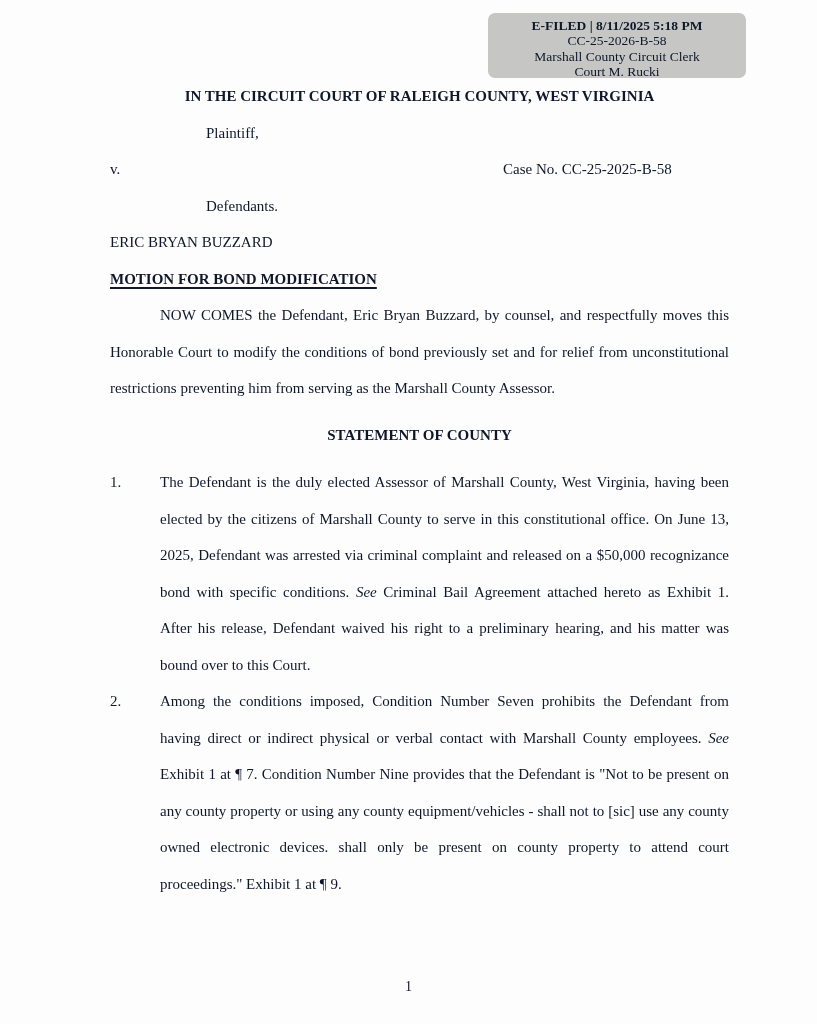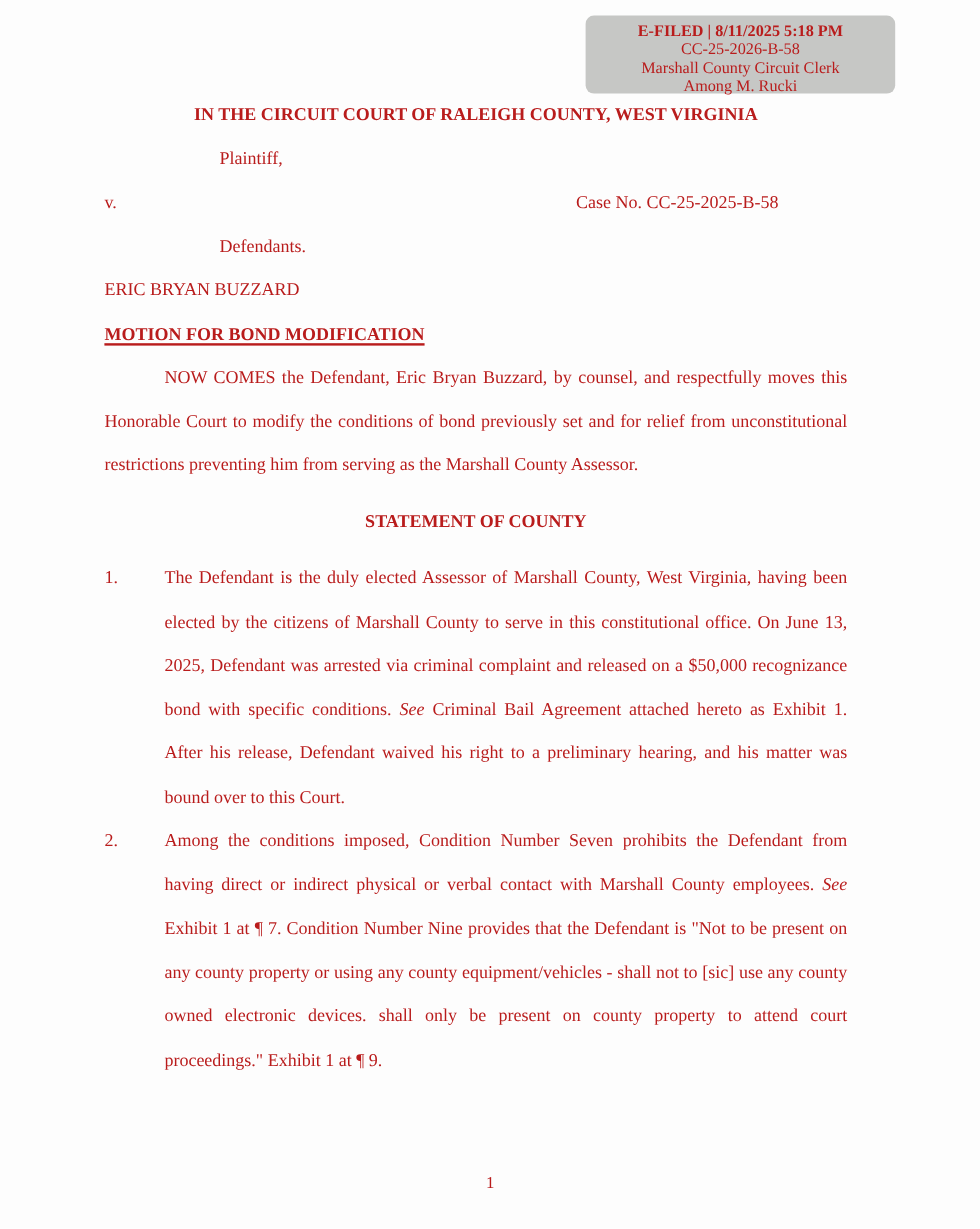--- a/index.html
+++ b/index.html
@@ -24,21 +24,21 @@
     border-radius: 7px;
     text-align: center;
     font-size: 13.5px;
     line-height: 15.3px;
     background: #c6c7c5;
   }
   .stamp .bold { font-weight: bold; }
   
   .content {
     position: absolute;
-    left: 87px;
+    left: 110px;
     top: 0;
     width: 619px;
     font-size: 15px;
     line-height: 36.5px;
   }
   .court-title {
     margin-top: 78px;
     text-align: center;
     font-weight: bold;
   }
@@ -79,27 +79,27 @@
     left: 0;
     width: 817px;
     text-align: center;
     font-size: 14px;
     line-height: 20px;
   }
 </style>
 </head>
 <body>
 
-<div class="page" style="background: rgb(253, 253, 253); color: #b91c1c; text-decoration: underline;">
+<div class="page" style="background: rgb(253, 253, 253); color: #0f172a; text-decoration: underline;">
 
   <div class="stamp" style="background: rgb(198, 199, 197);">
     <div class="bold">E-FILED | 8/11/2025 5:18 PM</div>
     <div>CC-25-2026-B-58</div>
     <div>Marshall County Circuit Clerk</div>
-    <div>Among M. Rucki</div>
+    <div>Court M. Rucki</div>
   </div>
 
   <div class="content">
 
     <div class="court-title">IN THE CIRCUIT COURT OF RALEIGH COUNTY, WEST VIRGINIA</div>
 
     <div class="cap-line indent-1">Plaintiff,</div>
 
     <div class="cap-row">
       <span>v.</span>

